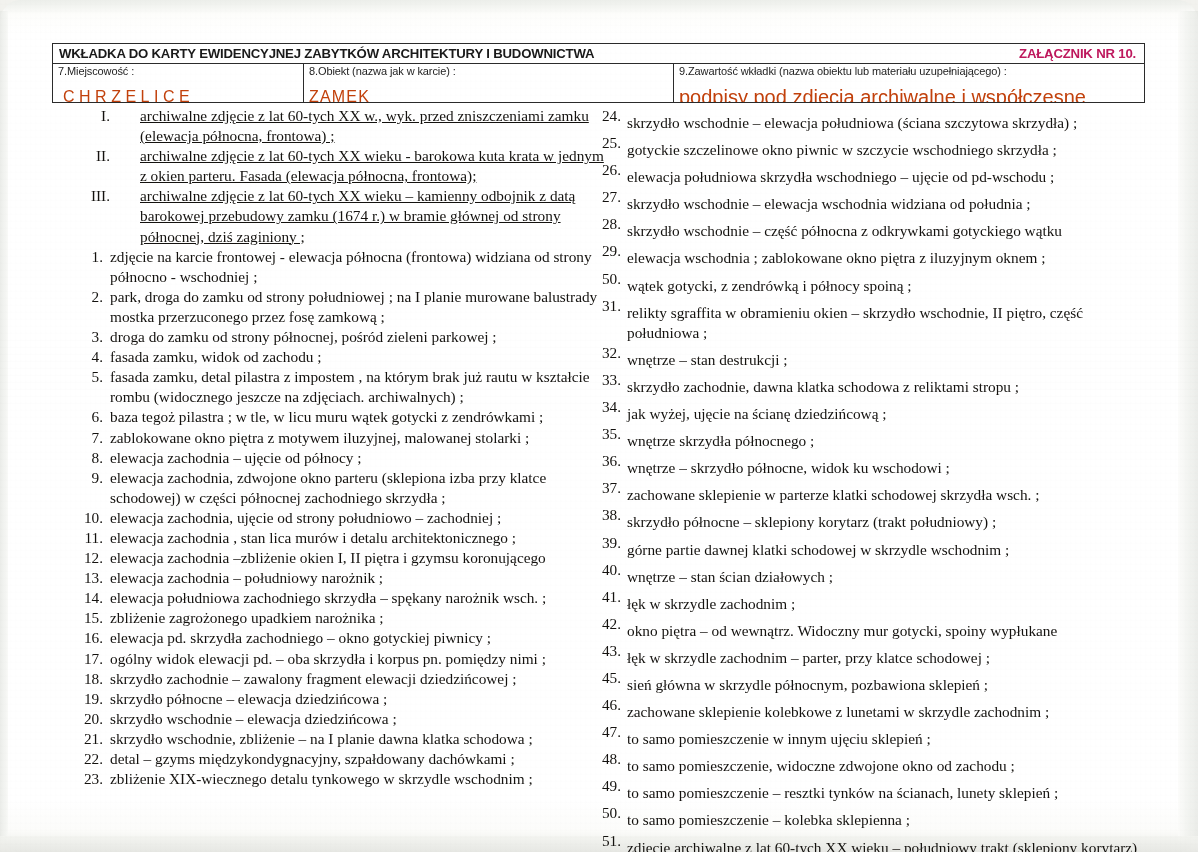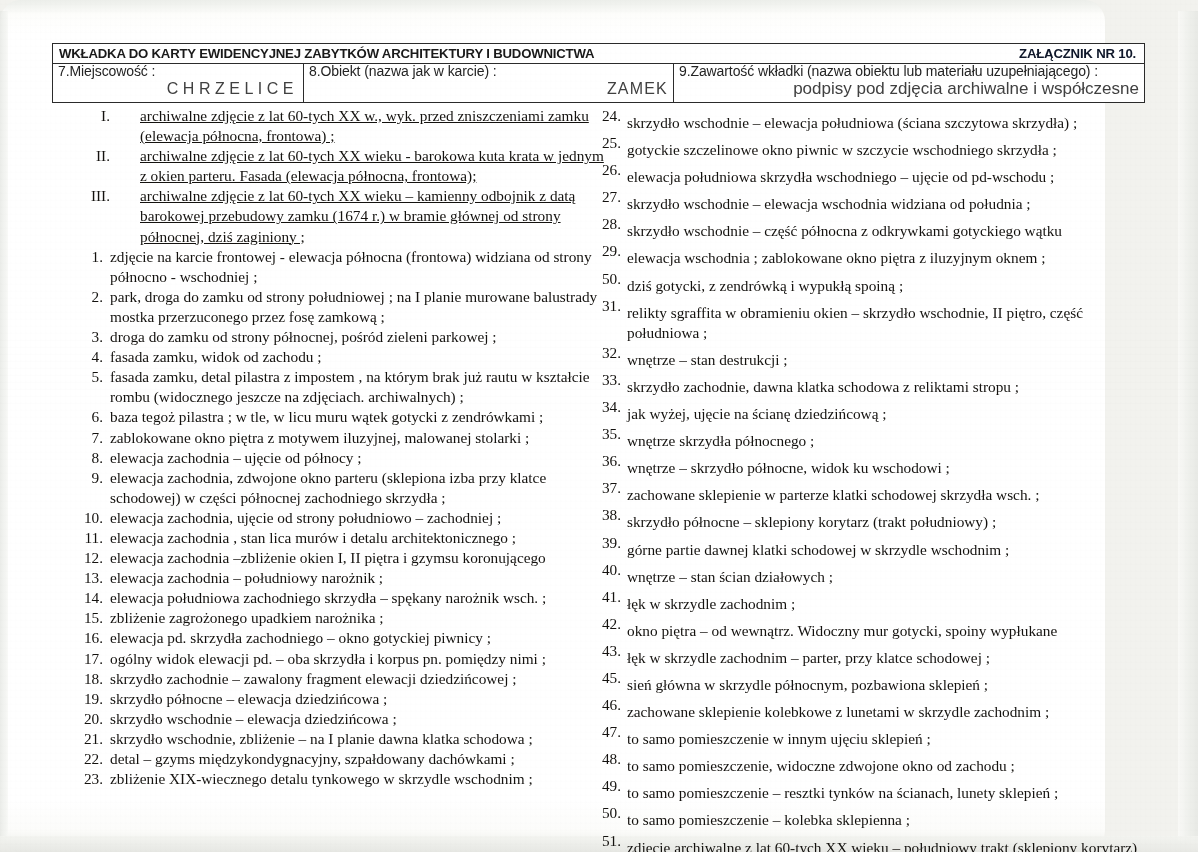--- a/index.html
+++ b/index.html
@@ -13,21 +13,21 @@
     background: #f2f2ee;
     font-family: "Liberation Serif", serif;
     overflow: hidden;
   }
 
   
   #scan-sheet {
     position: absolute;
     left: 0;
     top: 0;
-    width: 1105px;
+    width: 1198px;
     height: 852px;
     background: #ffffff;
     background-image:
       linear-gradient(180deg, #eceeea 0px, #f6f7f4 9px, #fdfdfb 14px, #ffffff 34px, #ffffff 800px, #fcfcfa 830px, #f0f1ed 844px, #e9eae6 852px);
     border-radius: 21px;
   }
   #paper-edge-top {
     position: absolute;
     left: 0; top: 0;
     width: 1198px; height: 11px;
@@ -81,59 +81,59 @@
     letter-spacing: -0.2px;
     color: #1a1a1a;
     white-space: nowrap;
   }
   #annex-label {
     margin-left: auto;
     font-family: "Liberation Sans", sans-serif;
     font-weight: bold;
     font-size: 13.2px;
     letter-spacing: -0.2px;
-    color: #0f172a;
+    color: #be185d;
     white-space: nowrap;
     padding-right: 2px;
   }
   .hdr-row-2 {
     display: flex;
     height: 38px;
   }
   .hdr-cell {
     box-sizing: border-box;
     padding: 2px 5px 0 5px;
     position: relative;
     overflow: hidden;
   }
   .hdr-cell + .hdr-cell { border-left: 1.4px solid #2b2b2b; }
   #cell-locality { width: 250px; }
   #cell-object   { width: 370px; }
   #cell-content  { flex: 1 1 auto; }
 
   .hdr-caption {
     font-family: "Liberation Sans", sans-serif;
-    font-size: 14px;
+    font-size: 11px;
     color: #242424;
     line-height: 11px;
     white-space: nowrap;
     letter-spacing: -0.1px;
   }
   .hdr-value {
     font-family: "Liberation Sans", sans-serif;
     font-size: 16px;
-    color: #404040;
-    text-align: right;
+    color: #c2410c;
+    text-align: left;
     line-height: 22px;
-    margin-top: 1px;
+    margin-top: 9px;
     white-space: nowrap;
   }
   #locality-value { letter-spacing: 4.5px; padding-left: 5px; }
   #object-value   { letter-spacing: 1.2px; }
-  #content-value  { letter-spacing: 0px; font-size: 17px; }
+  #content-value  { letter-spacing: 0px; font-size: 20px; }
 
   
   #caption-body {
     position: absolute;
     left: 0;
     top: 106px;
     width: 1198px;
     height: 700px;
   }
   .column {
@@ -351,21 +351,21 @@
         <div class="cap-item arabic">
           <span class="cap-num">28.</span>
           <span class="cap-text">skrzydło wschodnie – część północna z odkrywkami gotyckiego wątku</span>
         </div>
         <div class="cap-item arabic">
           <span class="cap-num">29.</span>
           <span class="cap-text">elewacja wschodnia ; zablokowane okno piętra z iluzyjnym oknem ;</span>
         </div>
         <div class="cap-item arabic">
           <span class="cap-num">50.</span>
-          <span class="cap-text">dziś gotycki, z zendrówką i wypukłą spoiną ;</span>
+          <span class="cap-text">wątek gotycki, z zendrówką i północy spoiną ;</span>
         </div>
         <div class="cap-item arabic">
           <span class="cap-num">31.</span>
           <span class="cap-text">relikty sgraffita w obramieniu okien – skrzydło wschodnie, II piętro, część południowa ;</span>
         </div>
         <div class="cap-item arabic">
           <span class="cap-num">32.</span>
           <span class="cap-text">wnętrze – stan destrukcji ;</span>
         </div>
         <div class="cap-item arabic">

